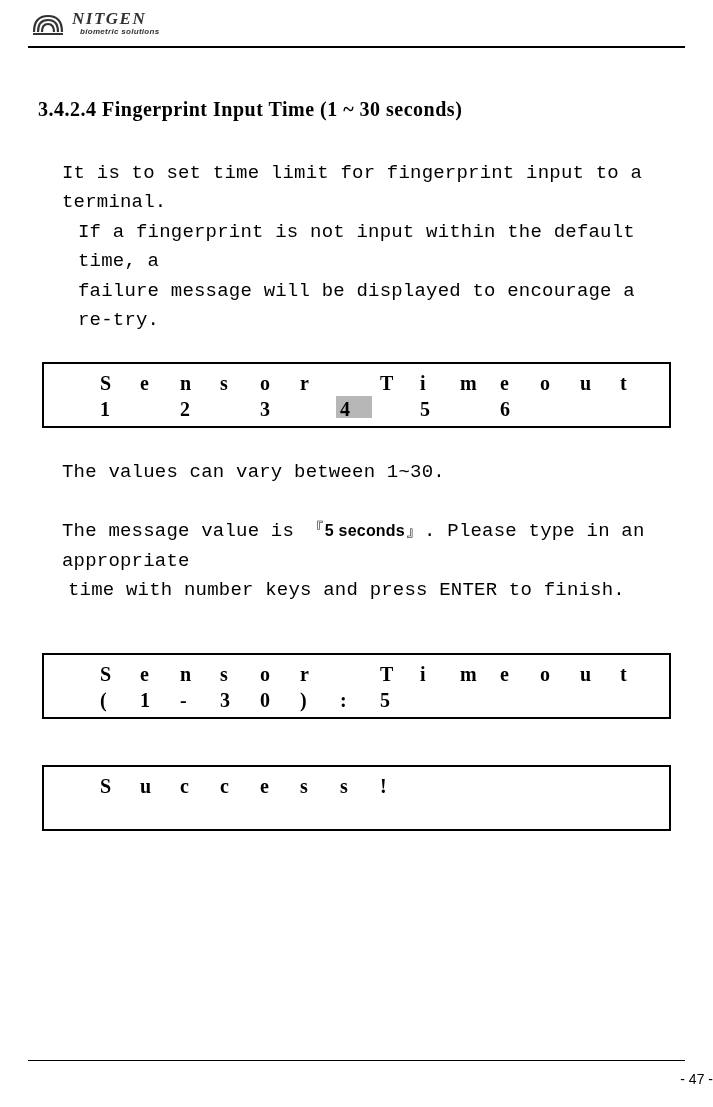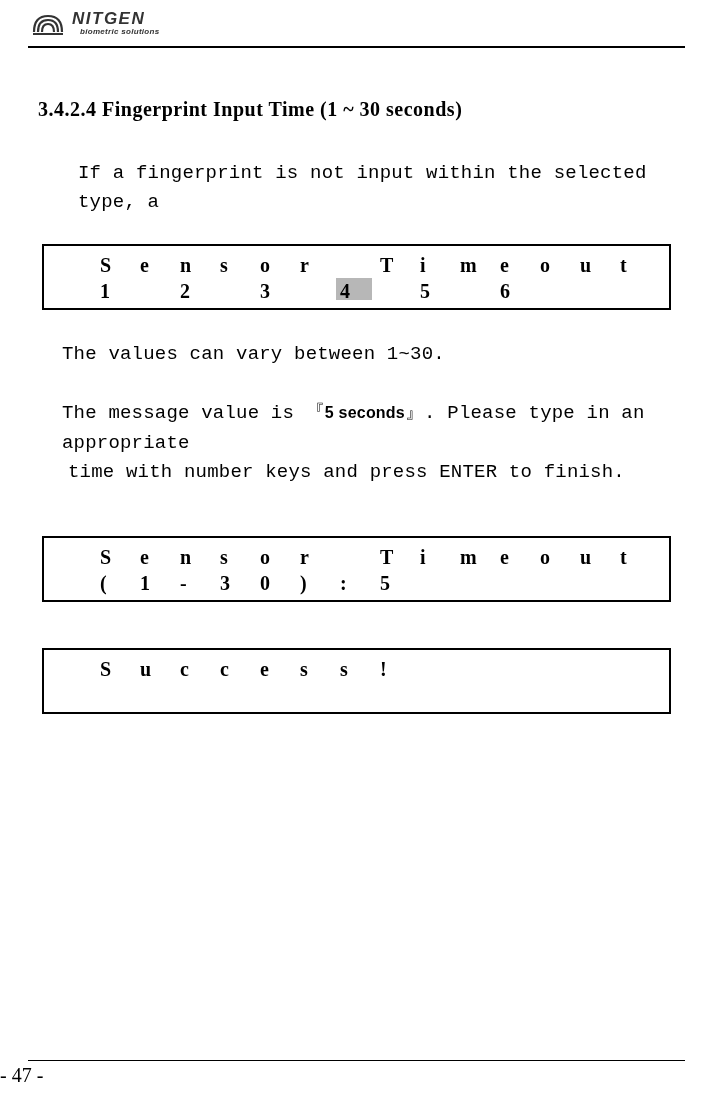--- a/index.html
+++ b/index.html
@@ -24,21 +24,21 @@
       height: 30px;
       position: relative;
     }
     .logo-mark svg { display: block; }
     .logo-text {
       display: flex;
       flex-direction: column;
       line-height: 1;
     }
     .logo-text .brand {
-      font-family: Liberation Sans, sans-serif;
+      font-family: Liberation Serif, serif;
       font-weight: 900;
       font-style: italic;
       font-size: 17px;
       letter-spacing: 1.5px;
       color: #333;
     }
     .logo-text .tagline {
       font-family: Arial, sans-serif;
       font-weight: bold;
       font-style: italic;
@@ -114,23 +114,23 @@
       right: 28px;
       bottom: 46px;
       height: 1.5px;
       background: #000;
     }
     .page-num {
       position: absolute;
       left: 0;
       right: 0;
       bottom: 20px;
-      text-align: left;
-      font-family: Liberation Serif, serif;
-      font-size: 20px;
+      text-align: right;
+      font-family: Liberation Sans, sans-serif;
+      font-size: 14px;
     }
   </style>
 </head>
 <body>
 
 <div class="header">
   <div class="logo">
     <div class="logo-mark">
       <svg width="40" height="30" viewBox="0 0 40 30">
         <path d="M6 24 Q6 8 20 8 Q34 8 34 24" stroke="#333" stroke-width="2.2" fill="none"></path>
@@ -144,21 +144,23 @@
       <span class="tagline">biometric solutions</span>
     </div>
   </div>
 </div>
 <div class="rule-thick"></div>
 
 <div class="content">
 
   <div class="section-title">3.4.2.4 Fingerprint Input Time (1 ~ 30 seconds)</div>
 
-  <div class="para indent2">If a fingerprint is not input within the selected type, a</div>
+  <div class="para indent1">It is to set time limit for fingerprint input to a terminal.</div>
+  <div class="para indent2">If a fingerprint is not input within the default time, a</div>
+  <div class="para indent2">failure message will be displayed to encourage a re-try.</div>
 
 
   <div class="lcd">
     <div class="lcd-row">
       <span class="lcd-cell">S</span>
       <span class="lcd-cell">e</span>
       <span class="lcd-cell">n</span>
       <span class="lcd-cell">s</span>
       <span class="lcd-cell">o</span>
       <span class="lcd-cell">r</span>

